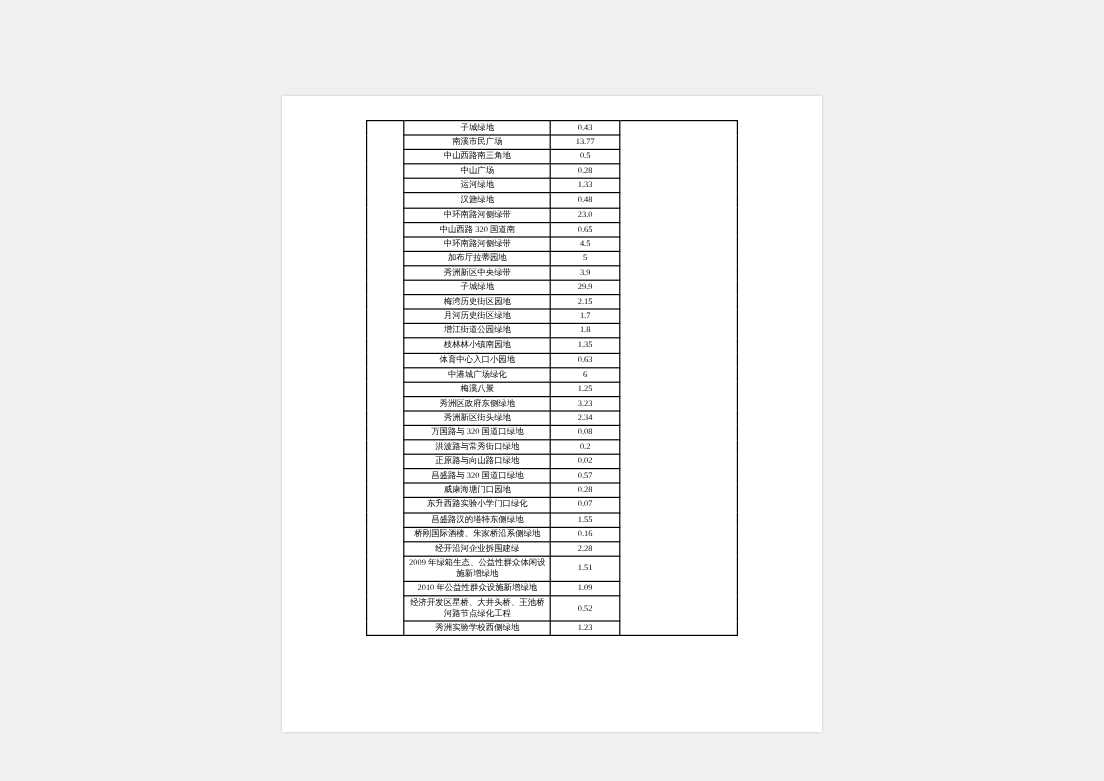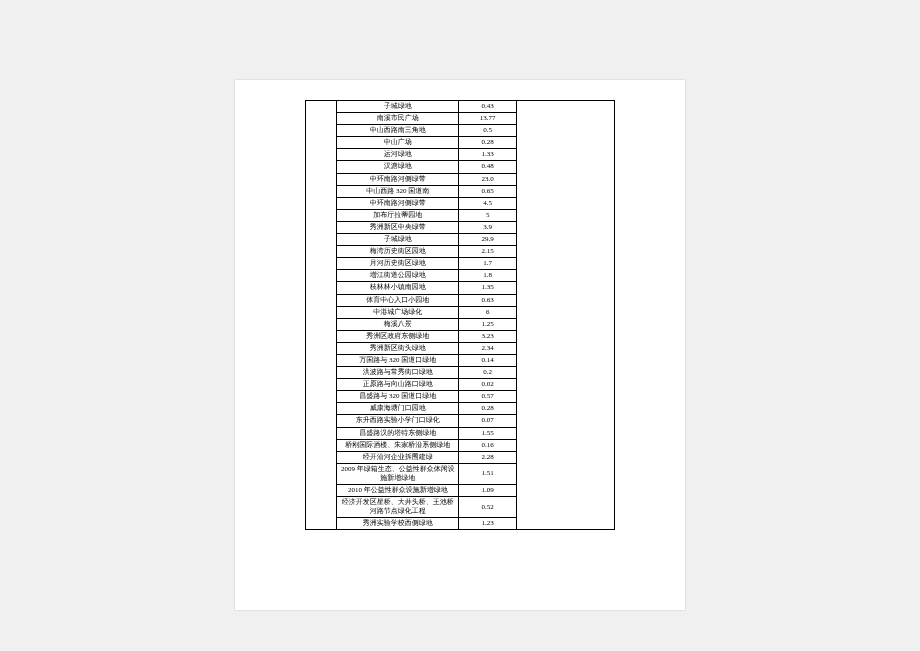--- a/index.html
+++ b/index.html
@@ -130,21 +130,21 @@
           <tr>
             <td class="col-name">秀洲区政府东侧绿地</td>
             <td class="col-val">3.23</td>
           </tr>
           <tr>
             <td class="col-name">秀洲新区街头绿地</td>
             <td class="col-val">2.34</td>
           </tr>
           <tr>
             <td class="col-name">万国路与 320 国道口绿地</td>
-            <td class="col-val">0.14</td>
+            <td class="col-val">0.08</td>
           </tr>
           <tr>
             <td class="col-name">洪波路与常秀街口绿地</td>
             <td class="col-val">0.2</td>
           </tr>
           <tr>
             <td class="col-name">正原路与向山路口绿地</td>
             <td class="col-val">0.02</td>
           </tr>
           <tr>

